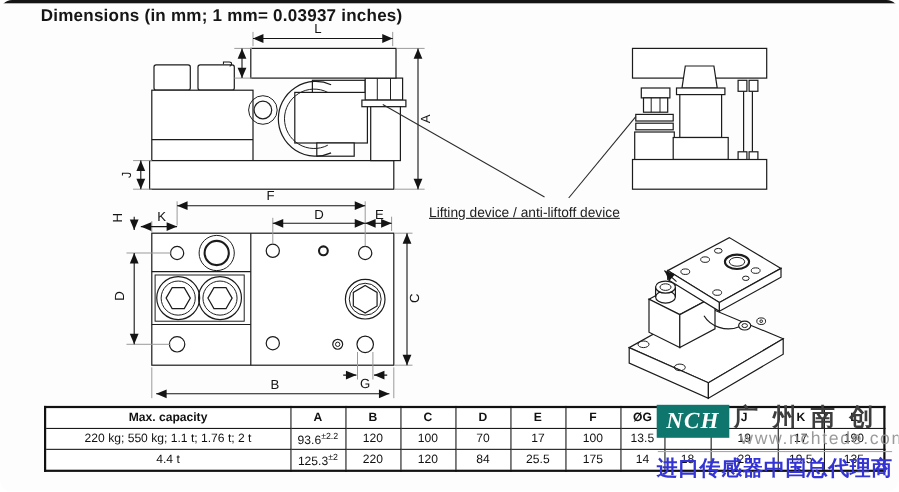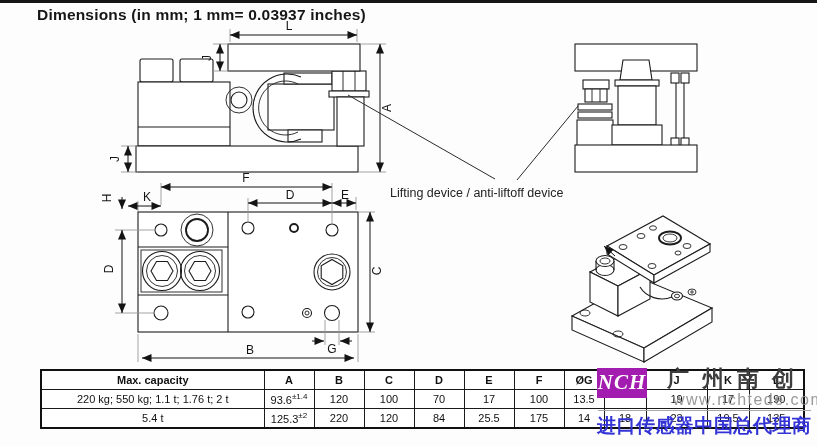--- a/index.html
+++ b/index.html
@@ -1,36 +1,36 @@
 <!DOCTYPE html>
 <html><head>
 <meta charset="utf-8">
 <style>
   html,body{margin:0;padding:0;background:#ffffff;}
-  .page{position:relative;width:817px;height:447px;background:#fdfdfd;font-family:"Liberation Sans",sans-serif;overflow:hidden;}
+  .page{position:relative;width:817px;height:447px;background:#fdfdfd;font-family:"Liberation Sans",sans-serif;overflow:hidden;border-radius:11px;}
   .topbar{position:absolute;left:0;top:0;width:817px;height:3px;background:#151515;}
   .title{position:absolute;left:37px;top:6px;font-size:15.5px;font-weight:bold;color:#161616;letter-spacing:.2px;}
   svg.draw{position:absolute;left:0;top:0;z-index:0;}
   .ln{fill:none;stroke:#1c1c1c;stroke-width:1.1;}
   .wf{fill:#ffffff;}
   .thin{stroke-width:.9;}
   .b2{stroke-width:1.9;}
   .ext{stroke:#999;stroke-width:.9;fill:none;}
   .dim{stroke:#141414;stroke-width:1;fill:none;}
   .ldr{stroke:#2a2a2a;stroke-width:1;fill:none;}
   .dimtxt{font-family:"Liberation Sans",sans-serif;font-size:12px;fill:#141414;}
   .note{position:absolute;left:390px;top:186px;color:#222;z-index:1;}
-  .note-h{font-size:12.5px;margin-bottom:6px;}
+  .note-h{font-size:12.5px;margin-bottom:6px;text-decoration:underline;}
   .note-l{font-size:11.5px;line-height:15px;}
   .dtable{position:absolute;left:40px;top:369px;width:763px;border-collapse:collapse;table-layout:fixed;background:#fff;z-index:1;border:2px solid #111;}
   .dtable th,.dtable td{border:1px solid #1a1a1a;font-size:11px;text-align:center;padding:0;height:18px;color:#111;white-space:nowrap;overflow:hidden;}
   .dtable th{font-weight:bold;}
   td.cap-bold{font-weight:normal;}
   .dtable sup{font-size:8px;}
-  .wm-logo{position:absolute;left:597px;top:368px;width:50px;height:30px;background:#a21caf;color:#fff;
+  .wm-logo{position:absolute;left:597px;top:368px;width:66px;height:30px;background:#0f766e;color:#fff;
     font-family:"Liberation Serif",serif;font-style:italic;font-weight:bold;font-size:21px;text-align:center;
     line-height:29px;letter-spacing:1px;z-index:3;}
   .wm-cn{position:absolute;left:667px;top:364px;font-size:22px;font-weight:bold;color:#3d3d3d;letter-spacing:13px;white-space:nowrap;z-index:3;}
   .wm-url{position:absolute;left:673px;top:391px;font-size:16px;color:#8f8f8f;letter-spacing:1.5px;opacity:.9;white-space:nowrap;z-index:3;}
   .wm-line{position:absolute;left:598px;top:410px;width:213px;height:1px;background:#a9a9a9;z-index:3;}
   .wm-slogan{position:absolute;left:597px;top:413px;font-size:19px;font-weight:bold;color:#3434d6;letter-spacing:.5px;white-space:nowrap;z-index:3;}
 </style>
 </head>
 <body>
 
@@ -254,34 +254,34 @@
         <th>ØG</th>
         <th>H</th>
         <th>J</th>
         <th>K</th>
         <th>L</th>
       </tr>
     </thead>
     <tbody>
       <tr>
         <td class="cap-bold">220 kg; 550 kg; 1.1 t; 1.76 t; 2 t</td>
-        <td><span>93.6</span><sup>±1.4</sup></td>
+        <td><span>93.6</span><sup>±2.2</sup></td>
         <td>120</td>
         <td>100</td>
         <td>70</td>
         <td>17</td>
         <td>100</td>
         <td>13.5</td>
         <td></td>
         <td>19</td>
         <td>17</td>
         <td>190</td>
       </tr>
       <tr>
-        <td>5.4 t</td>
+        <td>4.4 t</td>
         <td><span>125.3</span><sup>±2</sup></td>
         <td>220</td>
         <td>120</td>
         <td>84</td>
         <td>25.5</td>
         <td>175</td>
         <td>14</td>
         <td>18</td>
         <td>23</td>
         <td>19.5</td>

